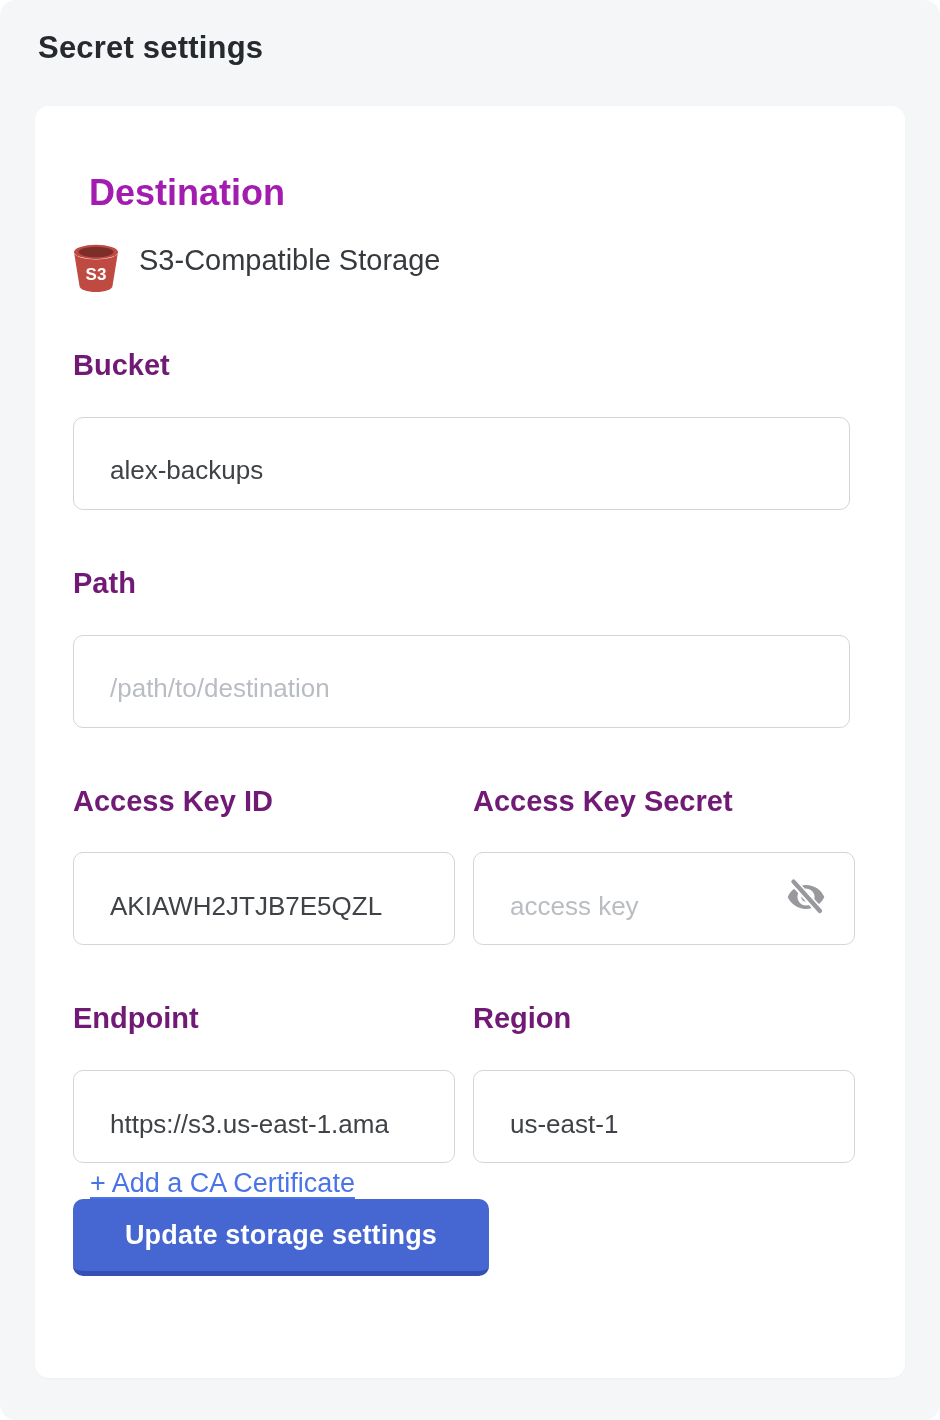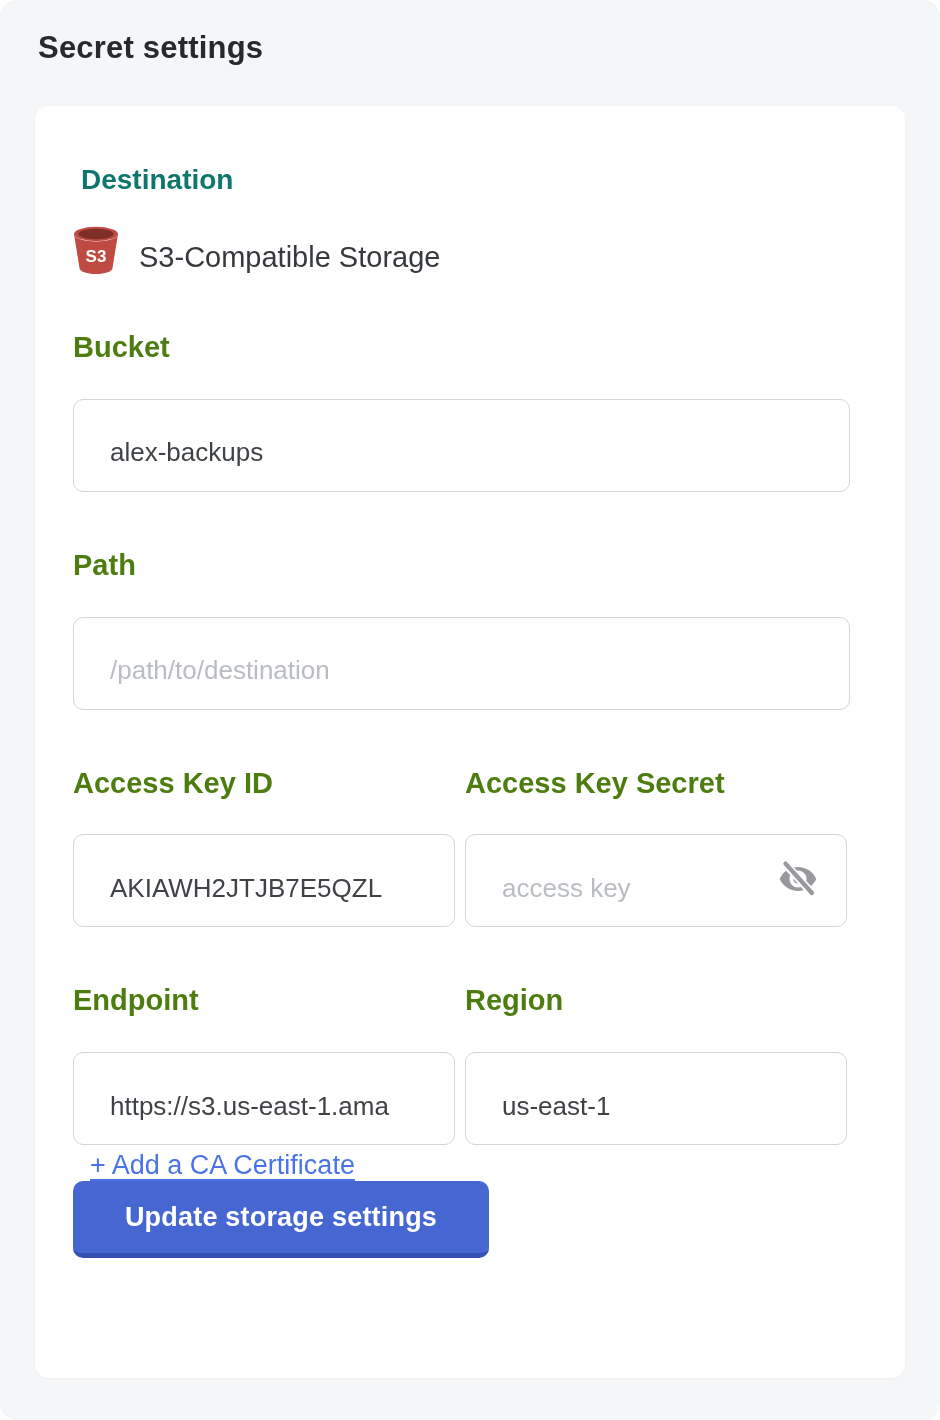--- a/index.html
+++ b/index.html
@@ -24,63 +24,63 @@
     margin:40px 35px 0 35px;
     width:870px;
     height:1272px;
     background:#ffffff;
     border-radius:14px;
     box-sizing:border-box;
     padding:50px 40px 0 38px;
     box-shadow:0 1px 2px rgba(0,0,0,0.03);
   }
   .section-heading{
-    margin:8px;
-    font-size:28px;
+    margin:16px;
+    font-size:36px;
     font-weight:bold;
-    color:#0f766e;
+    color:#a21caf;
   }
   .dest-row{
     margin-top:30px;
     display:flex;
-    align-items:flex-end;
+    align-items:flex-start;
     gap:20px;
   }
   .dest-row .dest-text{
     font-size:29px;
     color:#36393d;
   }
   .s3icon{width:46px;height:48px;display:inline-block;flex:0 0 auto;}
   .field-label{
     display:block;
     margin-top:56px;
     margin-bottom:34px;
     font-size:29px;
     font-weight:bold;
-    color:#4d7c0f;
+    color:#701a75;
     line-height:1.2;
   }
   .tb{
     display:block;
     box-sizing:border-box;
     height:93px;
     border:1.5px solid #d2d6da;
     border-radius:10px;
     background:#ffffff;
     font-family:"Liberation Sans","DejaVu Sans",sans-serif;
     font-size:26px;
     color:#3f4246;
     padding:15px 30px 0 36px;
     outline:none;
   }
   .tb::placeholder{color:#b9bdc2;opacity:1;}
   .tb.full{width:777px;}
   .grid2{
     display:flex;
-    gap:10px;
+    gap:18px;
   }
   .col{width:382px;}
   .col .field-label{margin-top:56px;}
   .col .tb{width:382px;}
   .input-wrap{position:relative;width:382px;}
   .input-wrap .tb{width:382px;padding-right:84px;}
   .eye-btn{
     position:absolute;
     right:26px;top:50%;
     transform:translateY(-50%);

